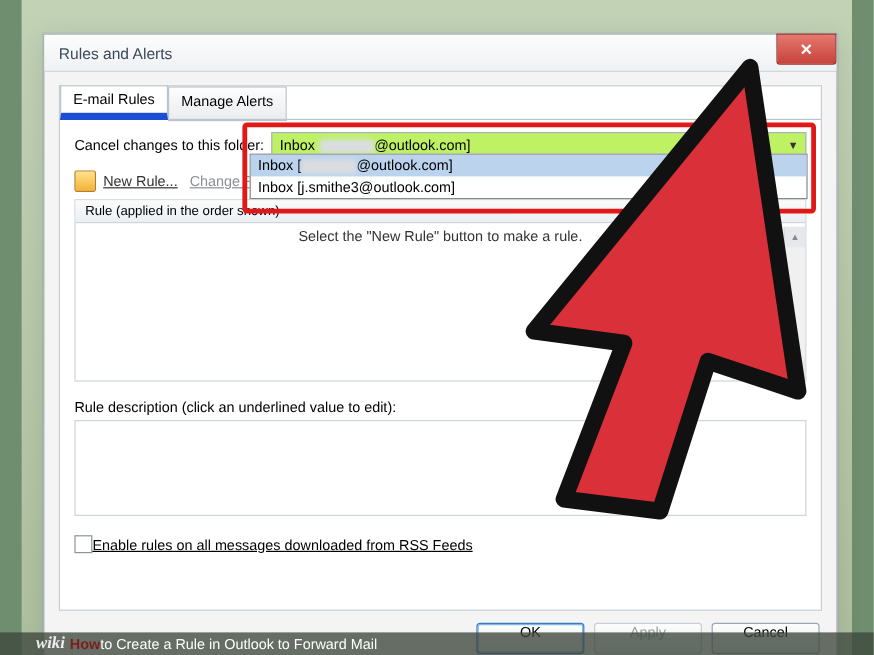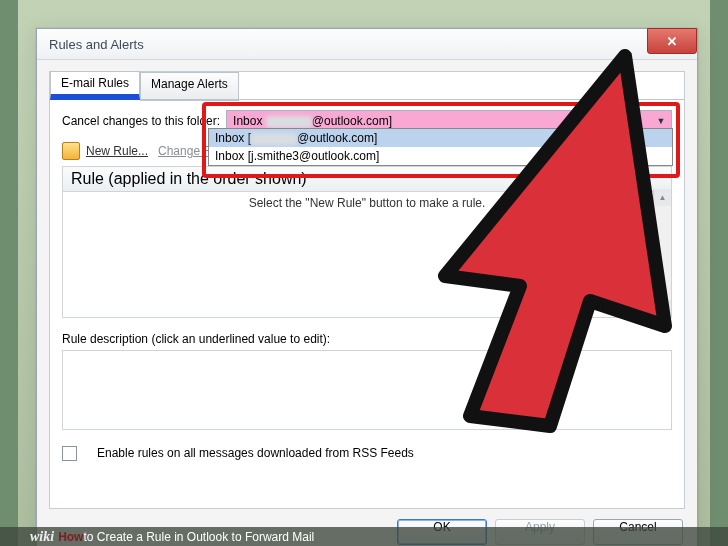--- a/index.html
+++ b/index.html
@@ -113,21 +113,21 @@
     display: flex;
     align-items: center;
     gap: 6px;
     margin-bottom: 10px;
   }
   .folder-select {
     position: relative;
     flex: 1;
     height: 20px;
     border: 1px solid #a9b3bd;
-    background: #f9a8d4;
+    background: #bef264;
     display: flex;
     align-items: center;
     padding: 0 6px;
     font-size: 12px;
   }
   .folder-select .arrow {
     position: absolute;
     right: 2px;
     top: 2px;
     width: 16px;
@@ -193,21 +193,21 @@
   .rule-table {
     border: 1px solid #cfd4d9;
     height: 150px;
     position: relative;
     background: #fff;
   }
   .rule-head {
     display: flex;
     background: linear-gradient(#fbfbfb, #eceff2);
     border-bottom: 1px solid #cfd4d9;
-    font-size: 16px;
+    font-size: 11px;
   }
   .rule-head .col {
     padding: 3px 8px;
     border-right: 1px solid #cfd4d9;
   }
   .rule-head .col.rule { flex: 1; }
   .rule-head .col.actions { width: 120px; border-right: none; }
   .rule-empty {
     text-align: center;
     padding-top: 4px;
@@ -237,23 +237,24 @@
     font-size: 12px;
   }
   .desc-box {
     border: 1px solid #cfd4d9;
     height: 78px;
     background: #fff;
     margin-bottom: 16px;
   }
   .rss-row {
     display: flex;
-    align-items: flex-start;
-    gap: 20px;
-    font-size: 12px;
+    align-items: center;
+    gap: 0;
+    font-size: 12px;
+    text-decoration: underline;
   }
   .chk {
     width: 13px;
     height: 13px;
     border: 1px solid #8a949e;
     background: #fff;
   }
   
   .btnbar {
     position: absolute;

